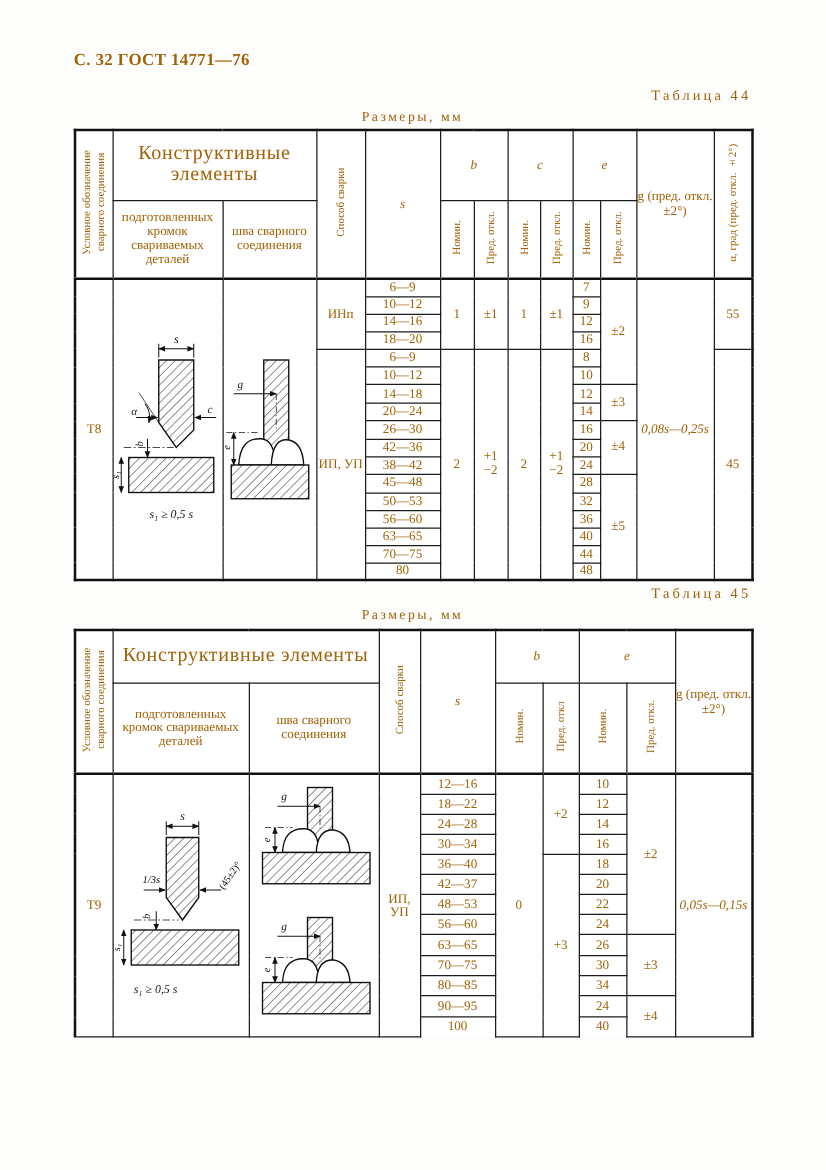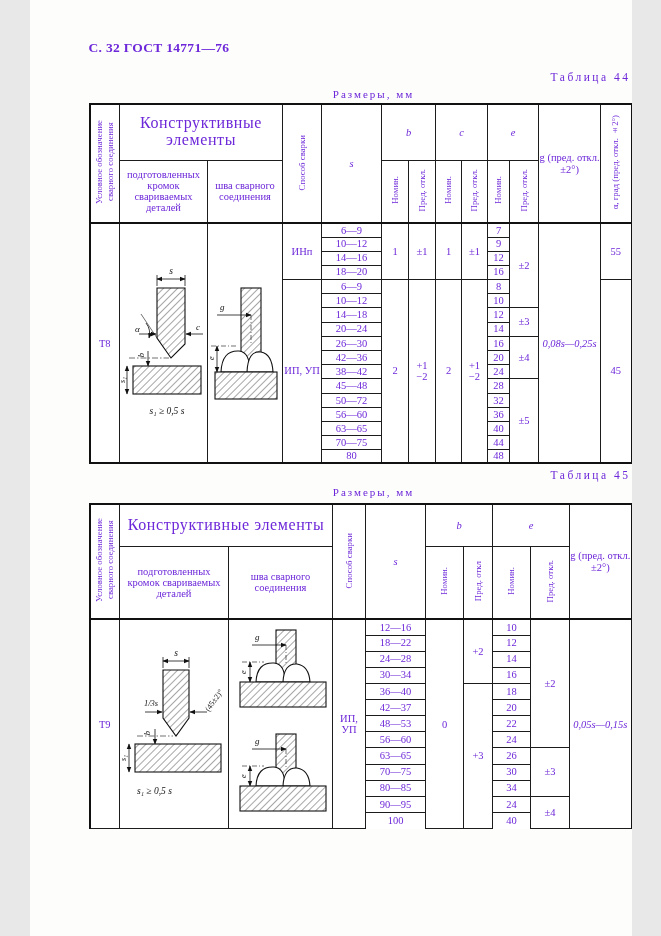--- a/index.html
+++ b/index.html
@@ -1,25 +1,25 @@
 <!DOCTYPE html>
 <html><head>
 <meta charset="utf-8">
 <style>
   * { box-sizing: border-box; margin: 0; padding: 0; }
   html,body { background:#e8e8e8; }
   .page {
-    position: relative; width: 602px; height: 936px;
-    background: #fdfdfc; color:#6d28d9;
+    position: relative; width: 661px; height: 936px;
+    background: #fdfdfc; color:#a16207;
     font-family: "Liberation Serif", "DejaVu Serif", serif;
     overflow: hidden; margin: 0 auto;
   }
   .doc-header { position:absolute; left:59px; top:40px; font-size:13.5px; font-weight:bold; letter-spacing:0.3px; }
   .cap { position:absolute; left:428px; width:173px; text-align:right; font-size:11.5px; letter-spacing:2.5px; }
-  .units { position:absolute; left:73px; width:542px; text-align:center; font-size:11px; letter-spacing:2px; }
+  .units { position:absolute; left:59px; width:542px; text-align:center; font-size:11px; letter-spacing:2px; }
   table.gtable { position:absolute; left:59px; width:542px; border-collapse:collapse; table-layout:fixed; background:#fff; }
   .gtable td { border:1px solid #1c1c1c; padding:0; text-align:center; vertical-align:middle; font-size:10.5px; line-height:1.05; overflow:hidden; }
   .t44 { top:103px; border:2px solid #111; }
   .t45 { top:503px; border-left:2px solid #111; border-right:2px solid #111; border-top:2px solid #111; }
   .t45 tr.last td { border-bottom:0; }
   .t44 tr.h1 { height:56px; } .t44 tr.h2 { height:63px; }
   .t45 tr.h1 { height:42px; } .t45 tr.h2 { height:73px; }
   .t44 tr.dr { height:14px; } .t45 tr.dr { height:16px; }
   td.hb { border-bottom:2px solid #111; }
   .hsm { font-size:9.5px; }
@@ -197,21 +197,21 @@
     <tr class="dr">
           <td>38—42</td>
           <td>24</td>
         </tr>
     <tr class="dr">
           <td>45—48</td>
           <td>28</td>
           <td rowspan="6">±5</td>
         </tr>
     <tr class="dr">
-          <td>50—72</td>
+          <td>50—53</td>
           <td>32</td>
         </tr>
     <tr class="dr">
           <td>56—60</td>
           <td>36</td>
         </tr>
     <tr class="dr">
           <td>63—65</td>
           <td>40</td>
         </tr>

